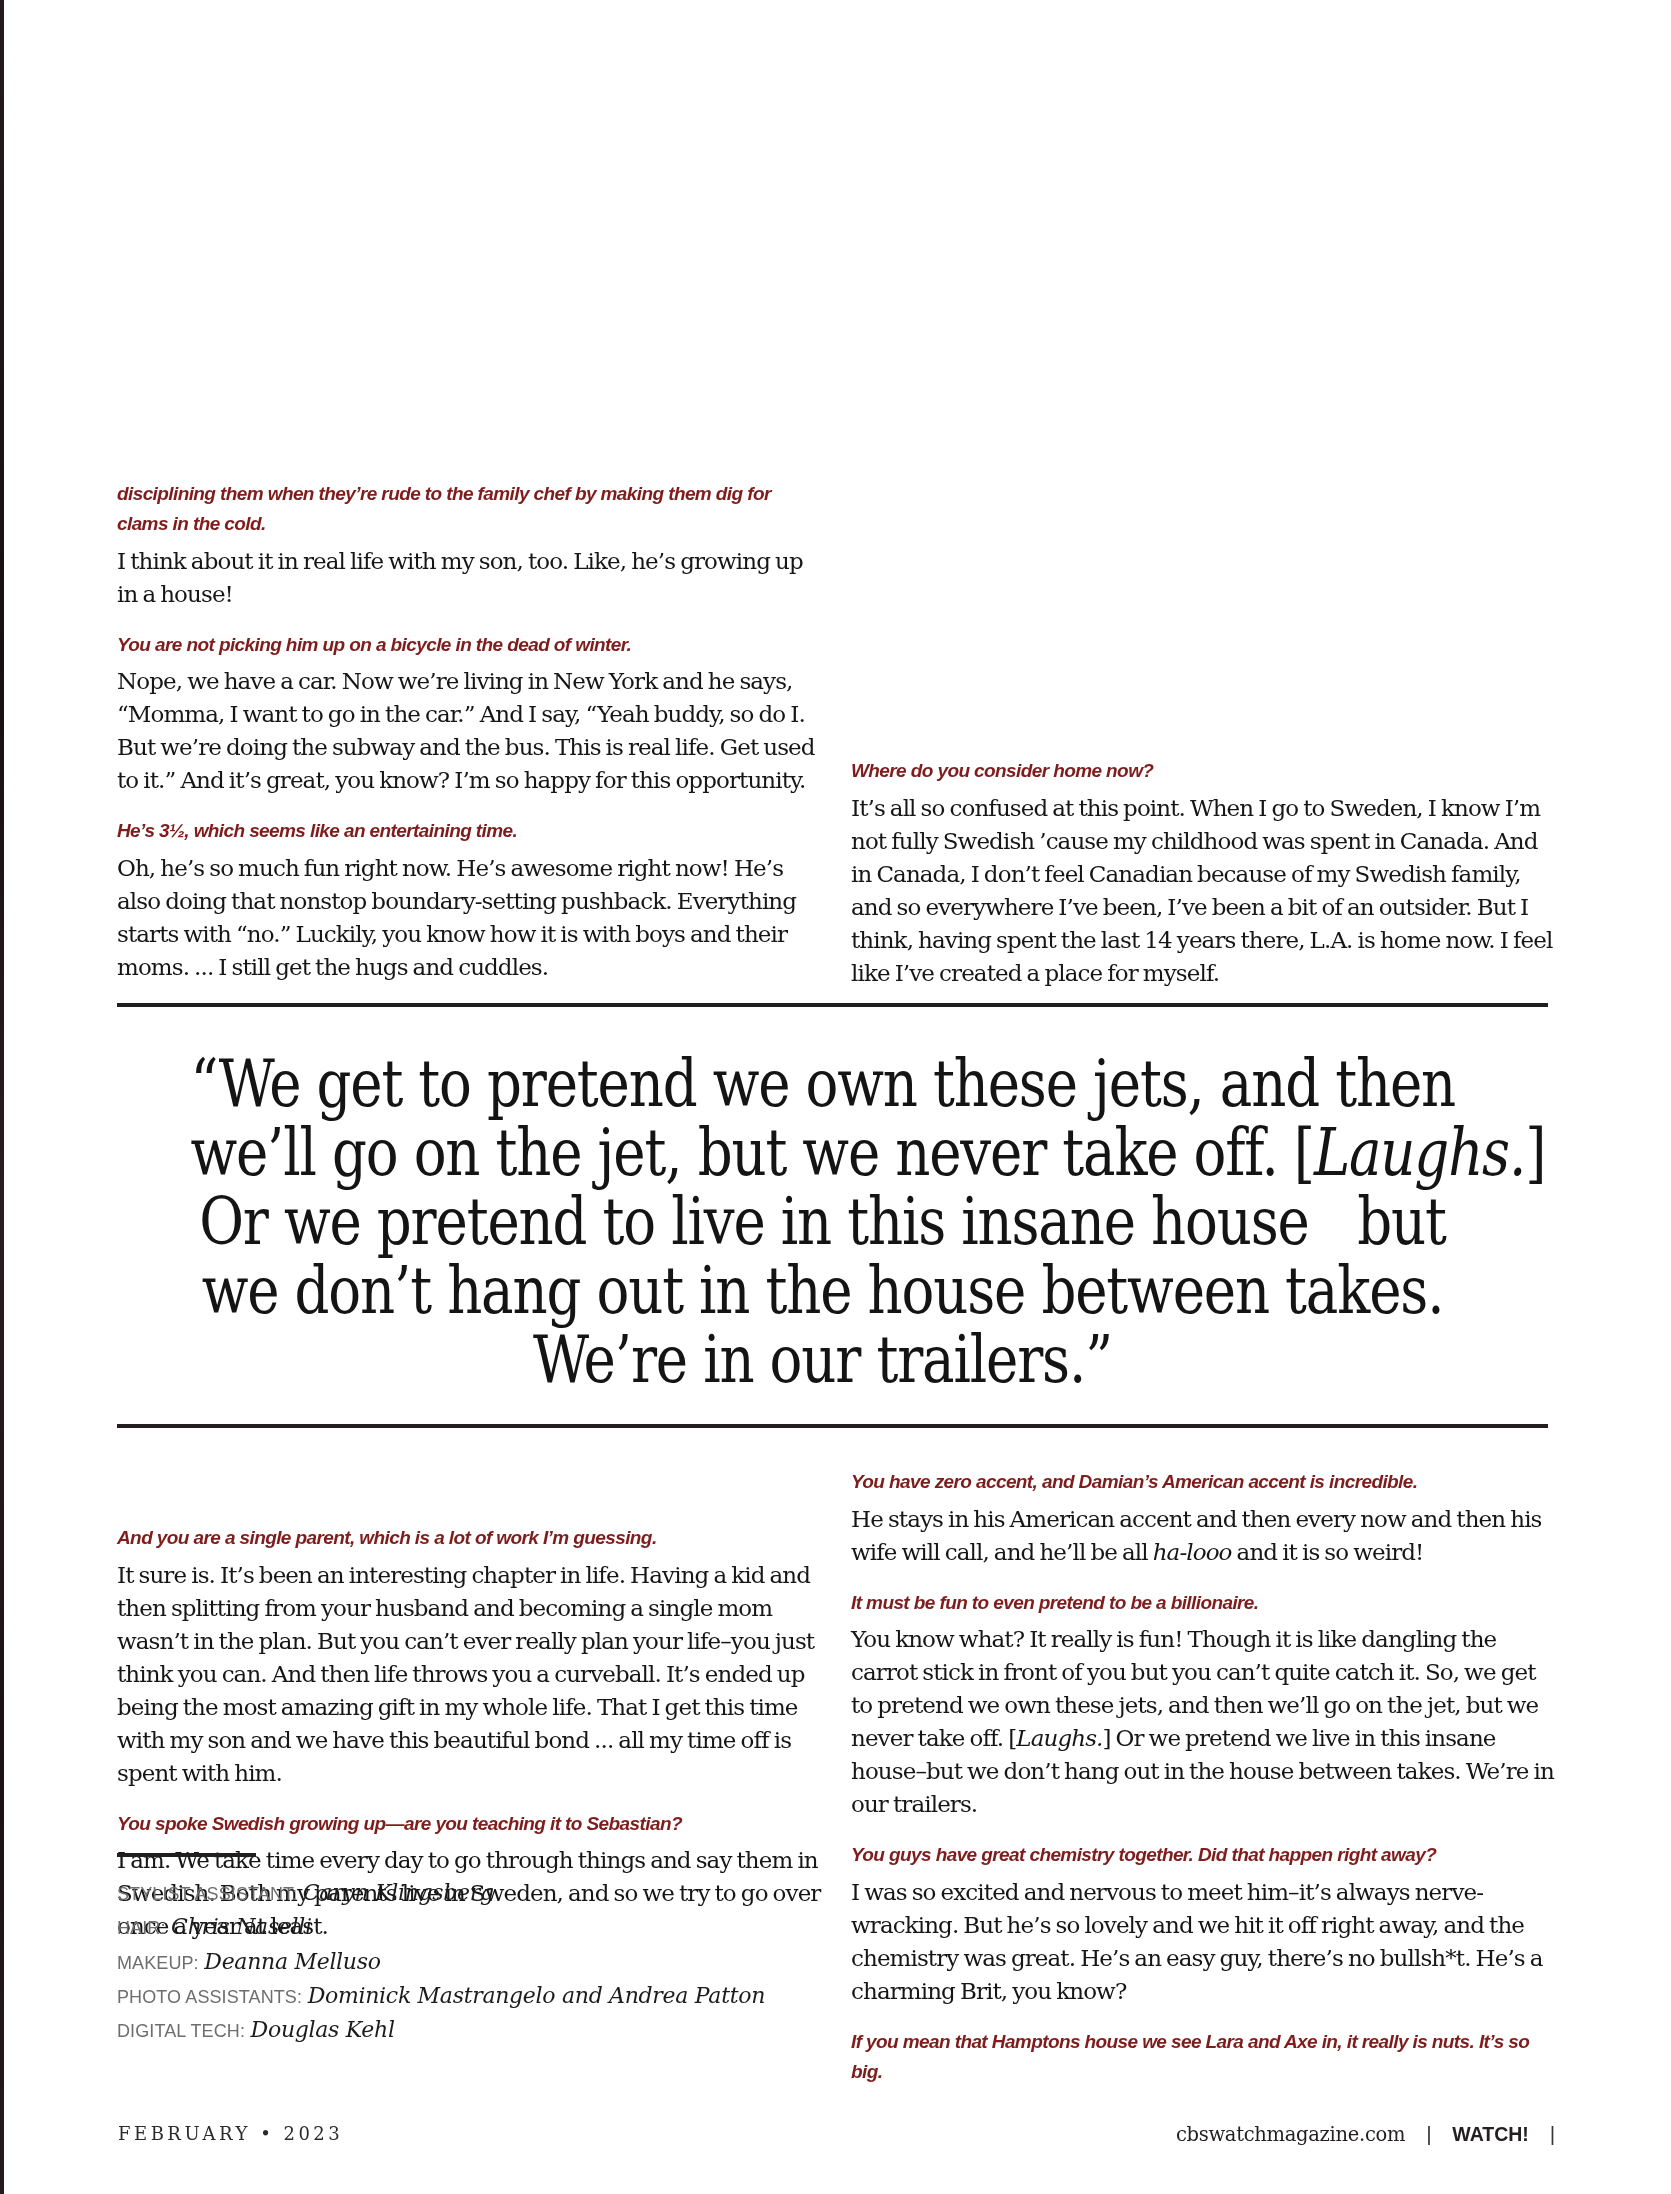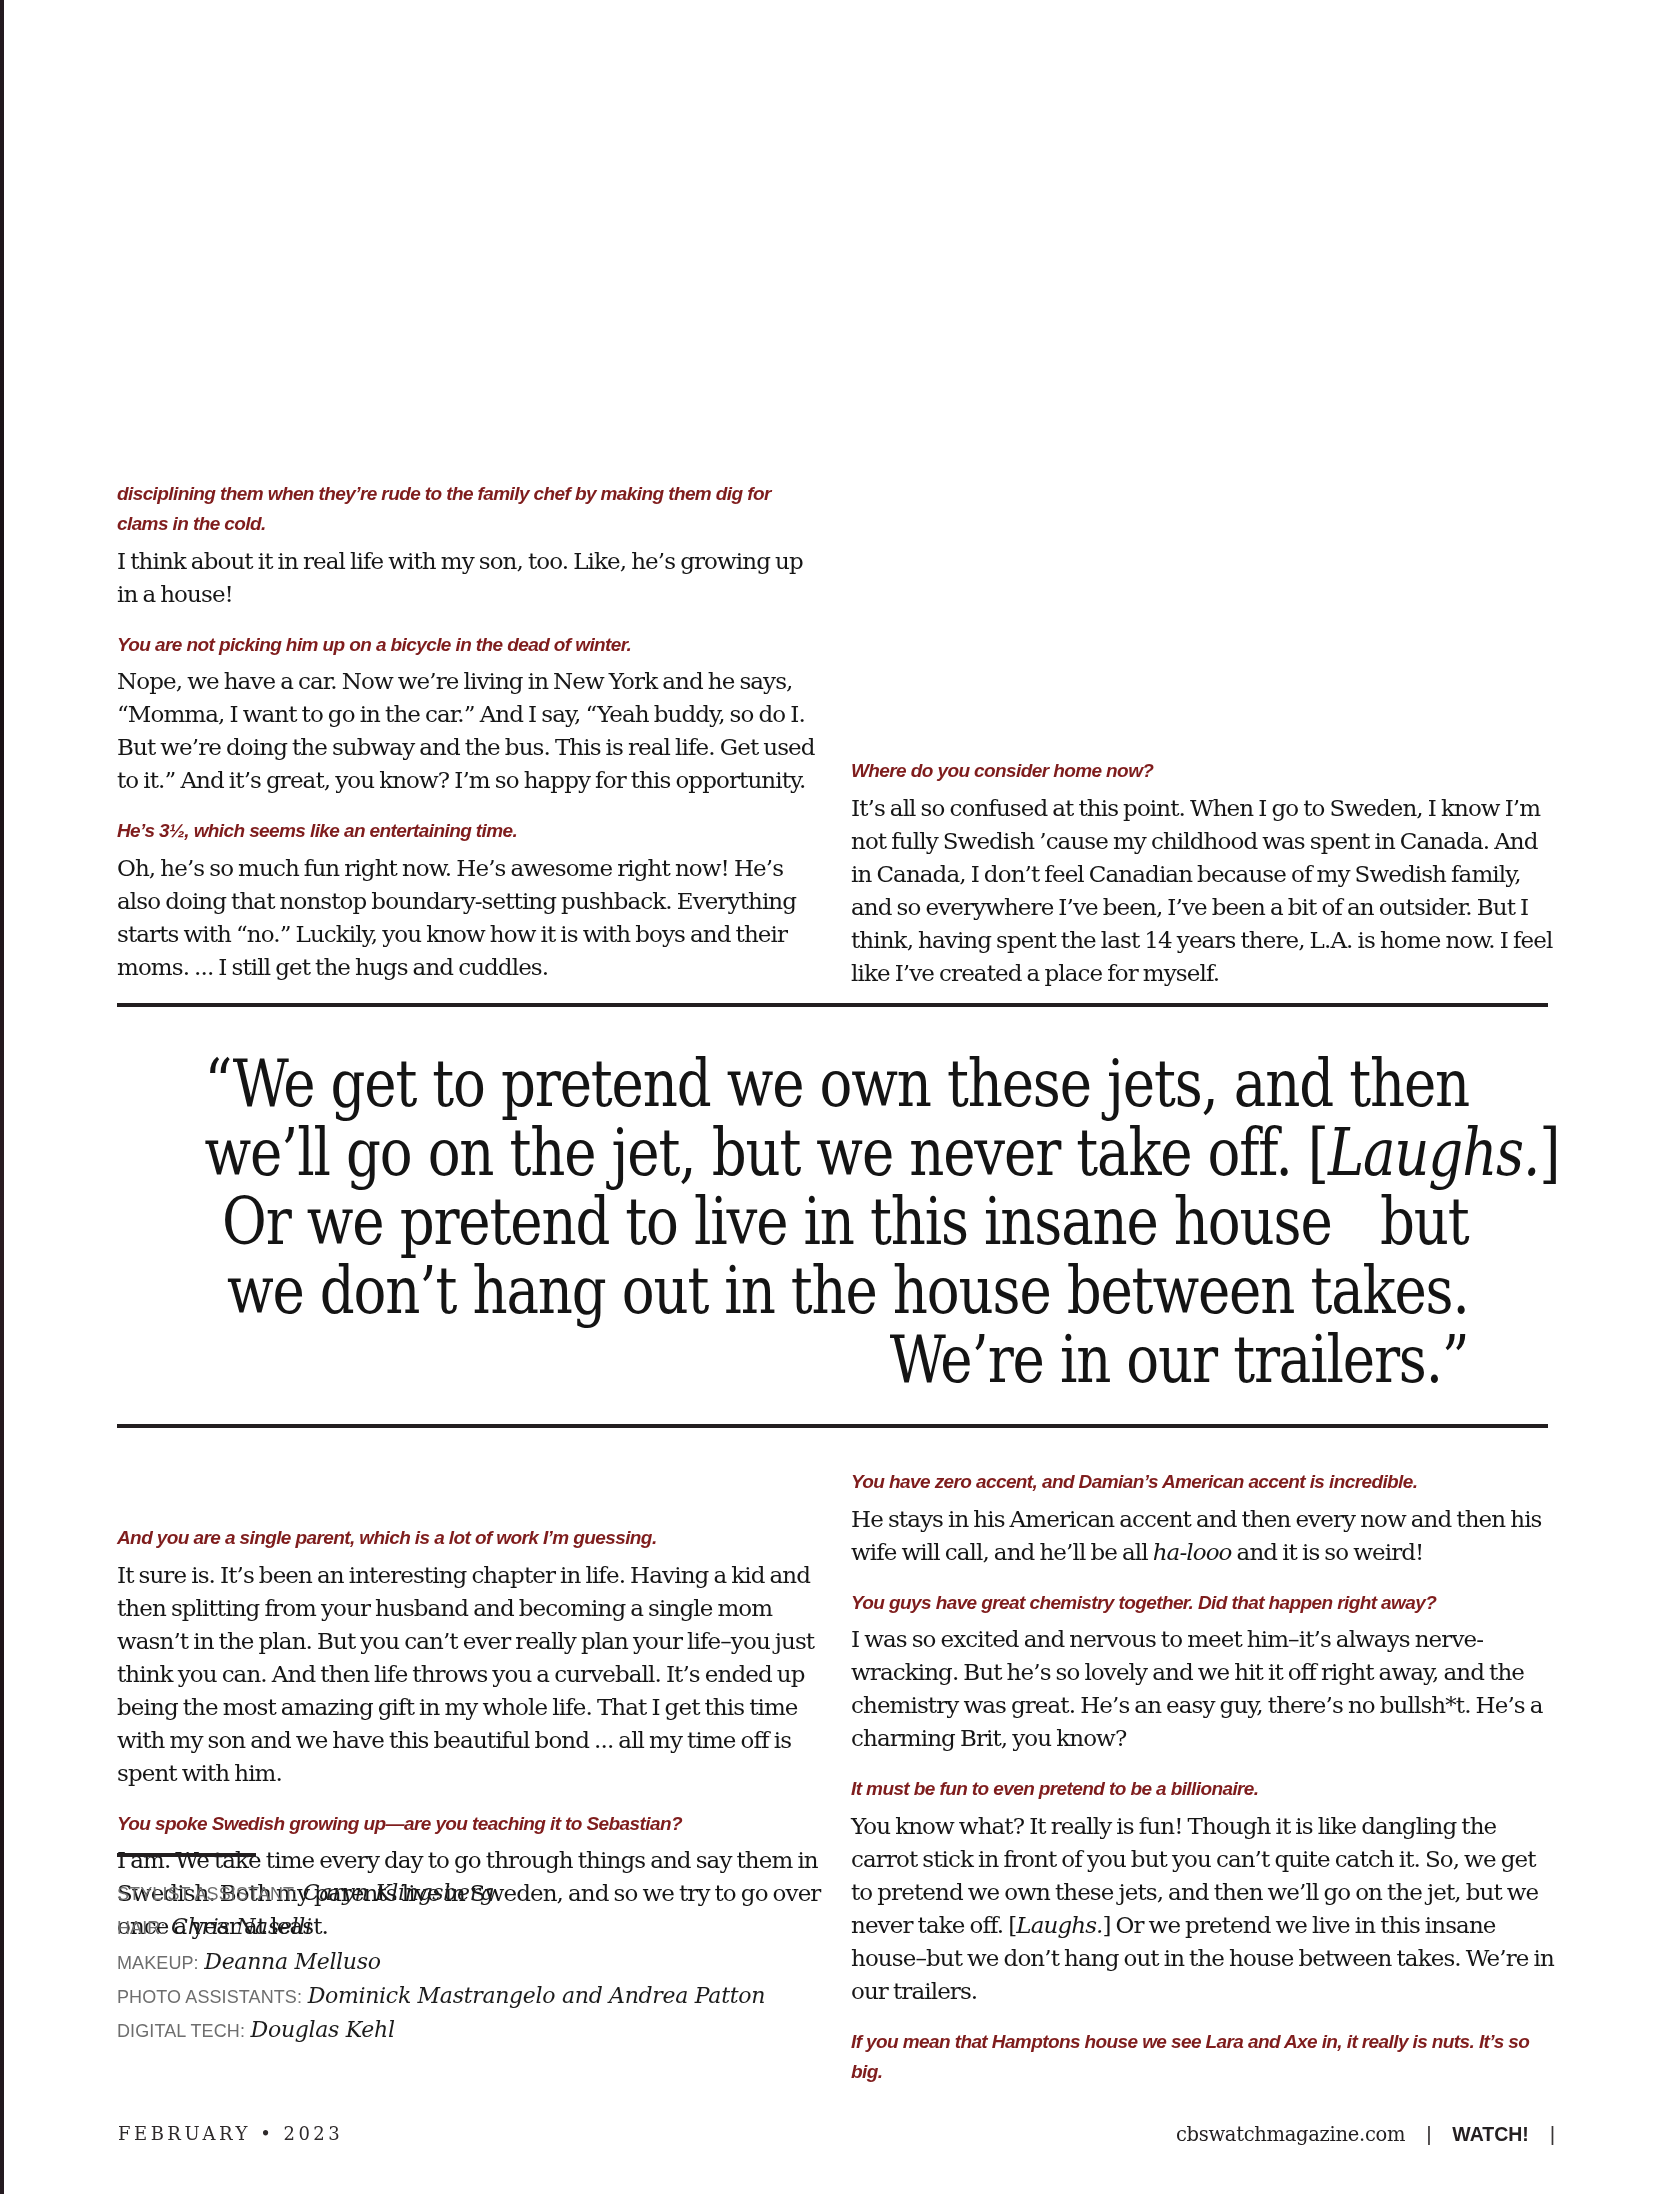--- a/index.html
+++ b/index.html
@@ -41,22 +41,22 @@
   .a em { font-style: italic; }
 
   .rule {
     position: absolute; height: 4.2px; background: #221e1f;
   }
   .rule-top    { left: 117px; top: 1003px; width: 1431px; }
   .rule-bottom { left: 117px; top: 1424px; width: 1431px; }
   .rule-credits{ left: 117px; top: 1853px; width: 139px; height: 3.5px; }
 
   .pull-quote {
-    position: absolute; left: 84px; top: 1049px; width: 1505px;
-    text-align: right;
+    position: absolute; left: 70px; top: 1049px; width: 1505px;
+    text-align: center;
   }
   .pq-line {
     white-space: pre;
     font-family: "DejaVu Serif", serif;
     font-size: 65px; line-height: 69px;
     letter-spacing: -1.4px;
     color: #141414;
     transform: scaleX(0.84);
     transform-origin: 50% 50%;
   }
@@ -160,26 +160,26 @@
   <div class="credit-row"><span class="credit-label">PHOTO ASSISTANTS:</span><span class="credit-value">Dominick Mastrangelo and Andrea Patton</span></div>
   <div class="credit-row"><span class="credit-label">DIGITAL TECH:</span><span class="credit-value">Douglas Kehl</span></div>
 </div>
 
 <div class="col col-bottom-right">
   <div class="qa">
     <h3 class="q">You have zero accent, and Damian’s American accent is incredible.</h3>
     <p class="a"><span>He stays in his American accent and then every now and then his wife will call, and he’ll be all </span><em>ha-looo</em><span> and it is so weird!</span></p>
   </div>
   <div class="qa">
+    <h3 class="q">It must be fun to even pretend to be a billionaire.</h3>
+    <p class="a"><span>You know what? It really is fun! Though it is like dangling the carrot stick in front of you but you can’t quite catch it. So, we get to pretend we own these jets, and then we’ll go on the jet, but we never take off. [</span><em>Laughs.</em><span>] Or we pretend we live in this insane house–but we don’t hang out in the house between takes. We’re in our trailers.</span></p>
+  </div>
+  <div class="qa">
     <h3 class="q">You guys have great chemistry together. Did that happen right away?</h3>
     <p class="a">I was so excited and nervous to meet him–it’s always nerve-wracking. But he’s so lovely and we hit it off right away, and the chemistry was great. He’s an easy guy, there’s no bullsh*t. He’s a charming Brit, you know?</p>
-  </div>
-  <div class="qa">
-    <h3 class="q">It must be fun to even pretend to be a billionaire.</h3>
-    <p class="a"><span>You know what? It really is fun! Though it is like dangling the carrot stick in front of you but you can’t quite catch it. So, we get to pretend we own these jets, and then we’ll go on the jet, but we never take off. [</span><em>Laughs.</em><span>] Or we pretend we live in this insane house–but we don’t hang out in the house between takes. We’re in our trailers.</span></p>
   </div>
   <div class="qa">
     <h3 class="q">If you mean that Hamptons house we see Lara and Axe in, it really is nuts. It’s so big.</h3>
   </div>
 </div>
 
 <div class="footer-left">FEBRUARY • 2023</div>
 <div class="footer-right">
   <span class="site">cbswatchmagazine.com</span>
   <span class="bar">|</span>

